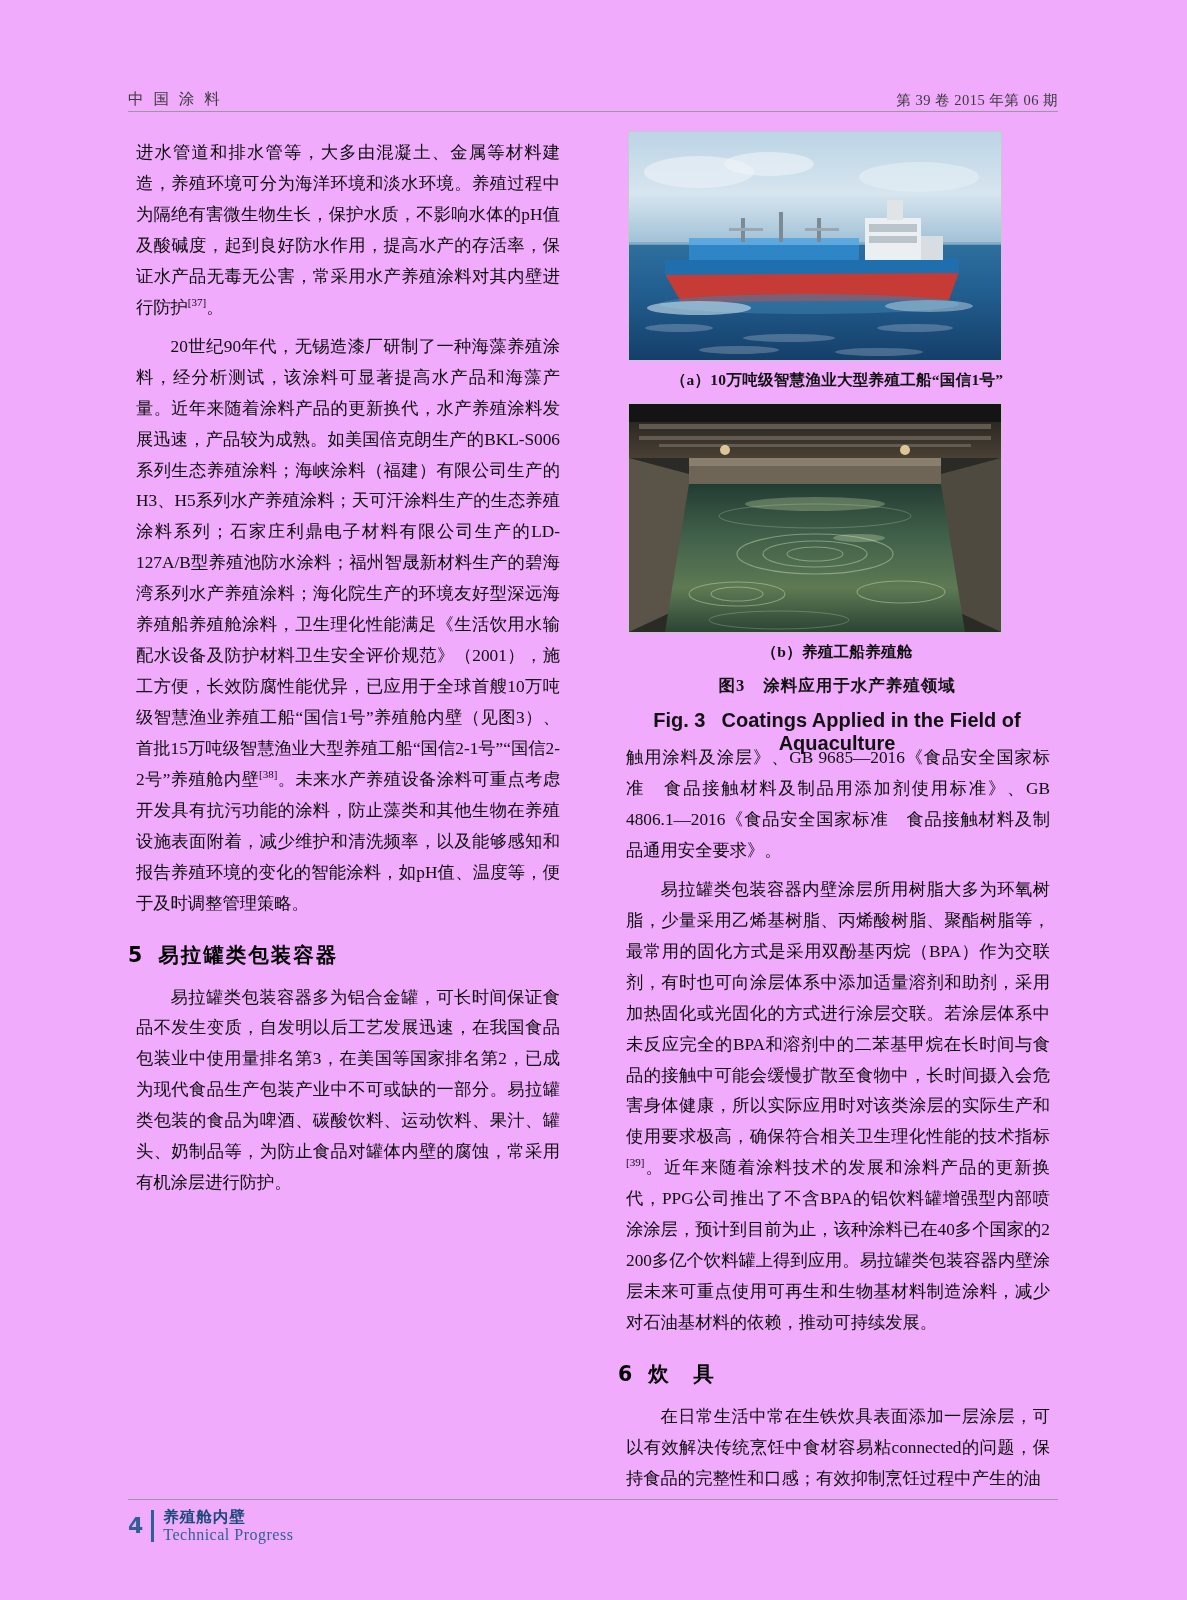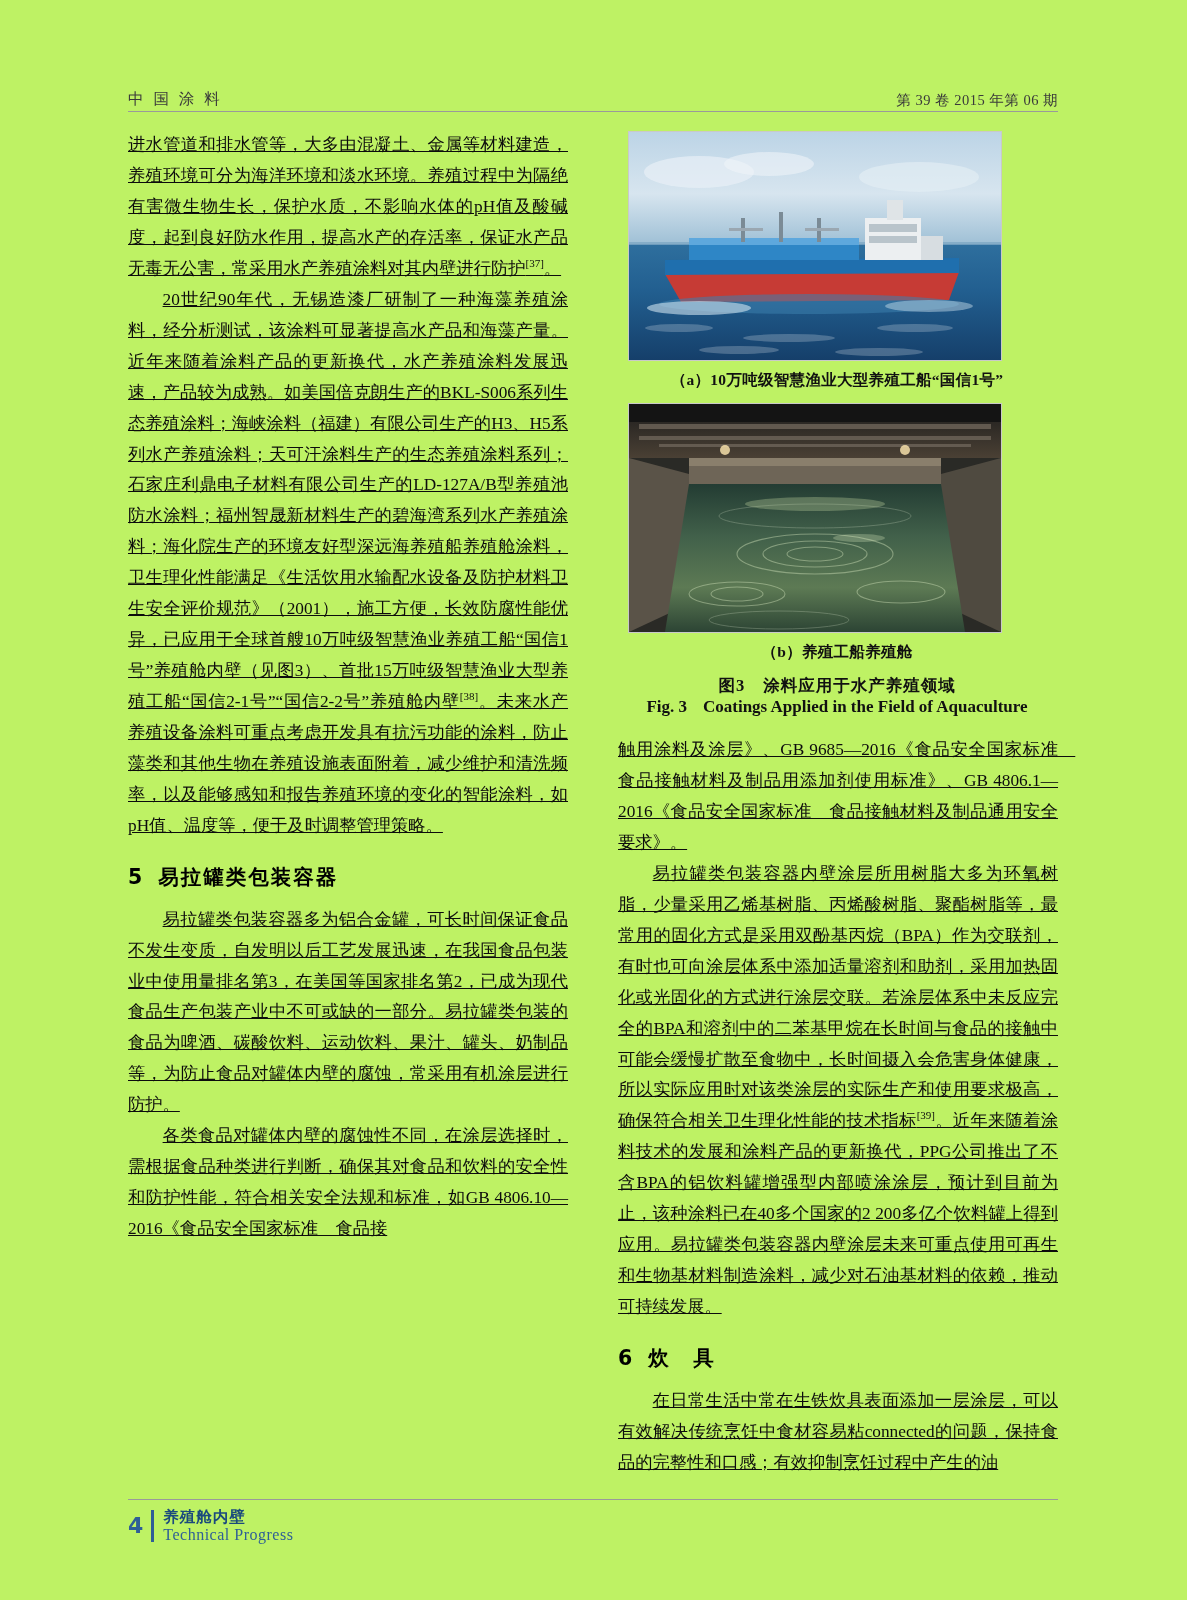--- a/index.html
+++ b/index.html
@@ -13,21 +13,21 @@
     font-family: "Liberation Serif", "DejaVu Serif", serif;
     color: #111111;
     position: relative;
     overflow: hidden;
   }
   .page {
     position: absolute;
     left: 0; top: 0;
     width: 1187px;
     height: 1600px;
-    background: #bef264;
+    background: #f0abfc;
   }
 
   
   .header {
     position: absolute;
     left: 128px;
     top: 80px;
     width: 930px;
     height: 30px;
     display: flex;
@@ -62,22 +62,21 @@
     font-size: 17.3px;
     line-height: 1.79;
     text-align: justify;
     text-justify: inter-ideograph;
     color: #0c0c0c;
   }
   .col-left { left: 128px; }
   .col-right { left: 618px; }
 
   p {
-    margin: 0;
-    text-decoration: underline;
+    margin: 8px;
   }
   p.indent {
     text-indent: 2em;
   }
   sup {
     font-size: 11px;
     vertical-align: super;
     line-height: 0;
   }
 
@@ -119,24 +118,24 @@
   }
   .fig-title-cn {
     text-align: center;
     font-size: 16.5px;
     font-weight: bold;
     margin-top: 8px;
     letter-spacing: 1px;
   }
   .fig-title-en {
     text-align: center;
-    font-size: 17px;
-    font-weight: bold;
-    margin-top: 0;
-    font-family: Liberation Serif, serif;
+    font-size: 20px;
+    font-weight: bold;
+    margin-top: 12px;
+    font-family: Liberation Sans, sans-serif;
   }
   .fig-title-cn .gap { display: inline-block; width: 18px; }
   .fig-title-en .gap { display: inline-block; width: 16px; }
 
   
   .footer {
     position: absolute;
     left: 128px;
     bottom: 56px;
     width: 930px;
@@ -198,21 +197,20 @@
     <p><span>进水管道和排水管等，大多由混凝土、金属等材料建造，养殖环境可分为海洋环境和淡水环境。养殖过程中为隔绝有害微生物生长，保护水质，不影响水体的pH值及酸碱度，起到良好防水作用，提高水产的存活率，保证水产品无毒无公害，常采用水产养殖涂料对其内壁进行防护</span><sup>[37]</sup><span>。</span></p>
 
 
     <p class="indent"><span>20世纪90年代，无锡造漆厂研制了一种海藻养殖涂料，经分析测试，该涂料可显著提高水产品和海藻产量。近年来随着涂料产品的更新换代，水产养殖涂料发展迅速，产品较为成熟。如美国倍克朗生产的BKL-S006系列生态养殖涂料；海峡涂料（福建）有限公司生产的H3、H5系列水产养殖涂料；天可汗涂料生产的生态养殖涂料系列；石家庄利鼎电子材料有限公司生产的LD-127A/B型养殖池防水涂料；福州智晟新材料生产的碧海湾系列水产养殖涂料；海化院生产的环境友好型深远海养殖船养殖舱涂料，卫生理化性能满足《生活饮用水输配水设备及防护材料卫生安全评价规范》（2001），施工方便，长效防腐性能优异，已应用于全球首艘10万吨级智慧渔业养殖工船“国信1号”养殖舱内壁（见图3）、首批15万吨级智慧渔业大型养殖工船“国信2-1号”“国信2-2号”养殖舱内壁</span><sup>[38]</sup><span>。未来水产养殖设备涂料可重点考虑开发具有抗污功能的涂料，防止藻类和其他生物在养殖设施表面附着，减少维护和清洗频率，以及能够感知和报告养殖环境的变化的智能涂料，如pH值、温度等，便于及时调整管理策略。</span></p>
 
     <div class="sec-head">
       <span class="num">5</span><span>易拉罐类包装容器</span>
     </div>
 
     <p class="indent">易拉罐类包装容器多为铝合金罐，可长时间保证食品不发生变质，自发明以后工艺发展迅速，在我国食品包装业中使用量排名第3，在美国等国家排名第2，已成为现代食品生产包装产业中不可或缺的一部分。易拉罐类包装的食品为啤酒、碳酸饮料、运动饮料、果汁、罐头、奶制品等，为防止食品对罐体内壁的腐蚀，常采用有机涂层进行防护。</p>
-    <p class="indent">各类食品对罐体内壁的腐蚀性不同，在涂层选择时，需根据食品种类进行判断，确保其对食品和饮料的安全性和防护性能，符合相关安全法规和标准，如GB 4806.10—2016《食品安全国家标准　食品接</p>
   </div>
 
   <div class="figure-block">
 
     <div class="img-wrap">
       <svg class="fig-img fig-a" viewBox="0 0 372 228" preserveAspectRatio="none" xmlns="http://www.w3.org/2000/svg">
         <defs>
           <linearGradient id="sky" x1="0" y1="0" x2="0" y2="1">
             <stop offset="0%" stop-color="#bcd4e6"></stop>
             <stop offset="55%" stop-color="#d7e5ef"></stop>

